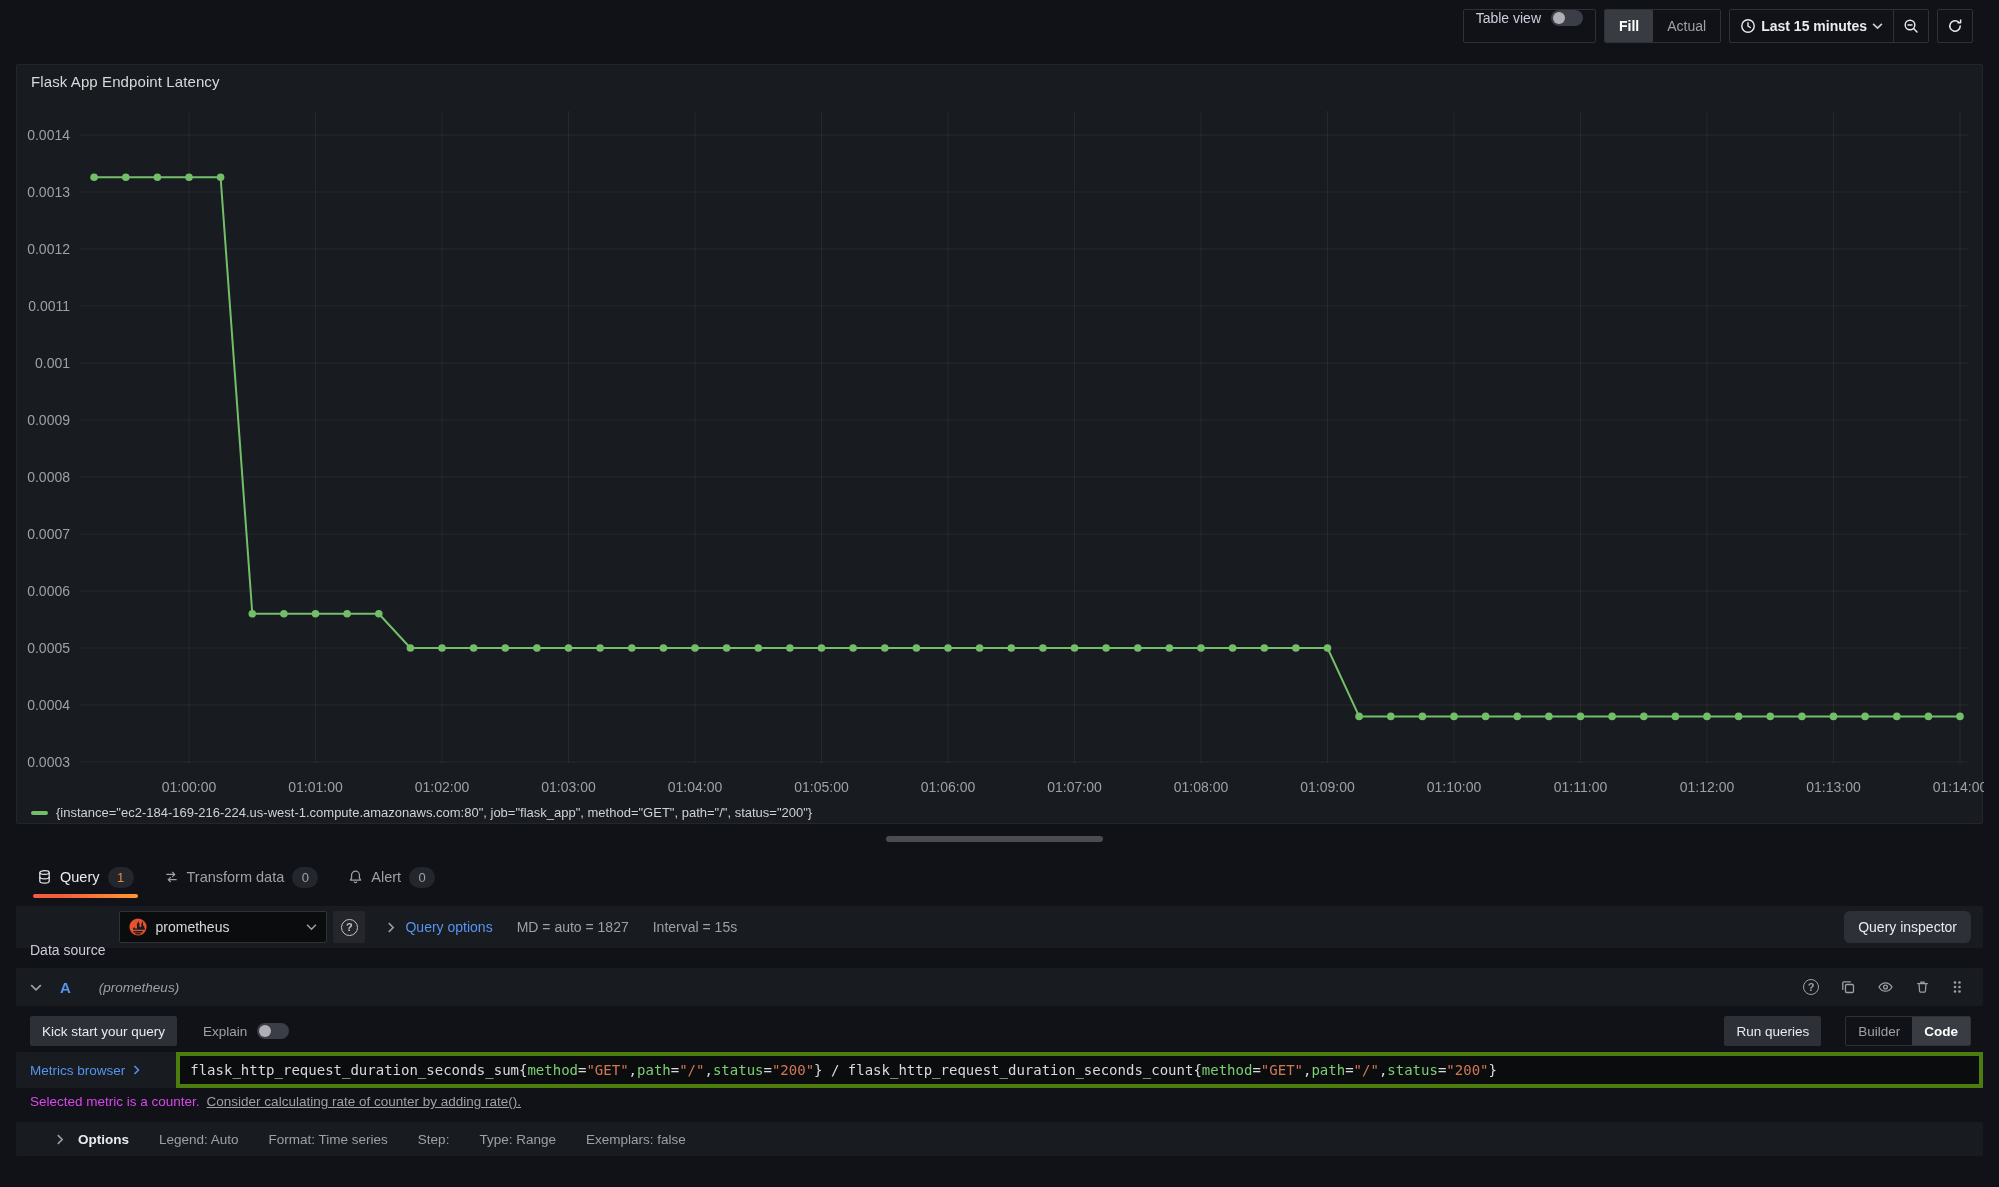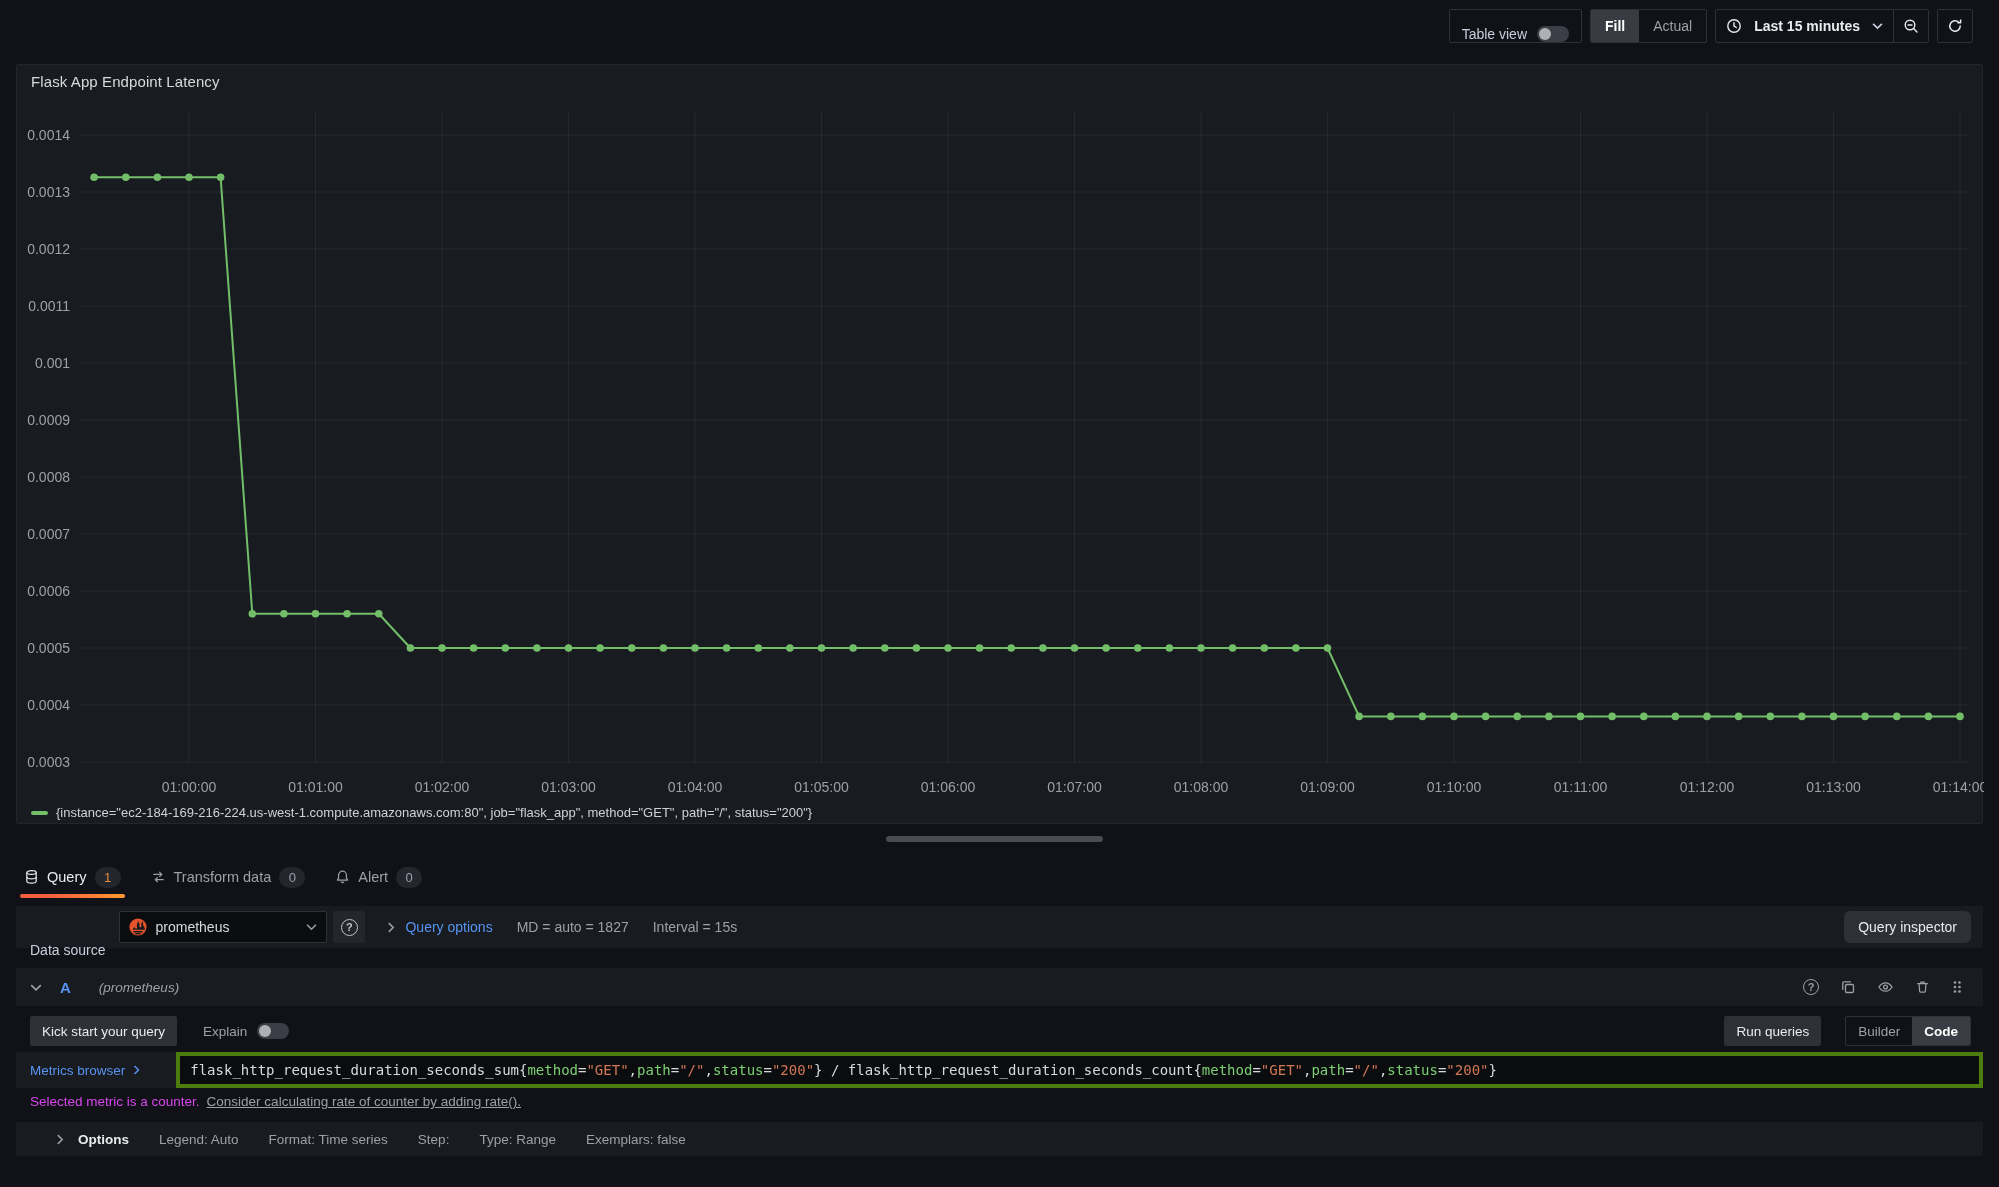--- a/index.html
+++ b/index.html
@@ -2,47 +2,47 @@
 <html><head>
 <meta charset="utf-8">
 <style>
   * { box-sizing: border-box; margin: 0; padding: 0; }
   html,body { background:#111217; }
   body { font-family:"Liberation Sans","DejaVu Sans",sans-serif; color:#ccccdc; }
   #app { position:relative; width:1999px; height:1187px; background:#111217; overflow:hidden; }
 
   
   .toolbar { position:absolute; top:9px; right:26px; display:flex; gap:8px; align-items:center; height:34px; }
-  .tb-group { display:flex; align-items:flex-end; height:34px; border:1px solid #2c3235; border-radius:2px; background:#111217; }
+  .tb-group { display:flex; align-items:flex-start; height:34px; border:1px solid #2c3235; border-radius:2px; background:#111217; }
   .tb-tableview { padding:0 12px; gap:10px; }
   .tb-tableview .lbl { font-size:14px; color:#ccccdc; }
   .toggle { width:32px; height:16px; border-radius:9px; background:#3b3e46; position:relative; cursor:pointer; }
   .toggle .knob { position:absolute; left:2px; top:2px; width:12px; height:12px; border-radius:50%; background:#aeb0b6; }
   .seg { display:flex; align-items:center; height:100%; padding:0 14px; font-size:14px; color:#9da0a8; cursor:pointer; }
   .seg.sel { background:#383b42; color:#ffffff; font-weight:700; border-radius:1px; }
-  .tb-time { display:flex; align-items:center; height:100%; padding:0 10px; gap:12px; cursor:pointer;margin-top:24px; }
+  .tb-time { display:flex; align-items:center; height:100%; padding:0 10px; gap:5px; cursor:pointer; }
   .tb-time .txt { font-size:14px; font-weight:700; color:#eaebee; }
   .tb-div { width:1px; height:100%; background:#2c3235; }
   .icon-btn { display:flex; align-items:center; justify-content:center; width:34px; height:100%; cursor:pointer; }
   svg.ic { display:block; }
 
   
   .panel { position:absolute; left:16px; top:64px; width:1967px; height:760px; background:#181b1f; border:1px solid #22252b; border-radius:2px; }
   .panel-title { position:absolute; left:14px; top:8px; font-size:15px; font-weight:500; color:#d8d9da; letter-spacing:.1px; }
   #chart-svg { position:absolute; left:0; top:28px; }
   #chart-svg text { font-family:"Liberation Sans","DejaVu Sans",sans-serif; }
   .legend-row { position:absolute; left:14px; top:740px; display:flex; align-items:center; gap:8px; cursor:pointer; }
   .legend-swatch { width:17px; height:4px; border-radius:2px; background:#73bf69; }
   .legend-text { font-size:13px; color:#d0d1d6; }
 
   
   .hscroll-thumb { position:absolute; left:886px; top:836px; width:217px; height:6px; border-radius:3px; background:#4a4c52; cursor:pointer; }
 
   
-  .tabs { position:absolute; left:24px; top:856px; height:42px; display:flex; gap:30px; align-items:center; }
+  .tabs { position:absolute; left:37px; top:856px; height:42px; display:flex; gap:30px; align-items:center; }
   .tab { position:relative; display:flex; align-items:center; gap:8px; height:100%; cursor:pointer; color:#9da0a8; font-size:14.5px; }
   .tab.active { color:#eaebee; font-weight:500; }
   .tab .badge { height:21px; min-width:26px; padding:0 9px; display:flex; align-items:center; justify-content:center; background:#24262d; border-radius:11px; font-size:13px; color:#9da0a8; }
   .tab.active .badge { color:#e8883f; }
   .tab .underline { position:absolute; left:-4px; right:-4px; bottom:0; height:4px; border-radius:2px; background:linear-gradient(90deg,#f55f3e 30%,#ff9830 99%); }
 
   
   .ds-row { position:absolute; left:16px; top:906px; width:1967px; height:42px; background:#181b1f; border-radius:2px; display:flex; align-items:center; padding:0 12px 0 14px; }
   .ds-label { font-size:14px; color:#ccccdc; margin-right:14px;margin-top:46px; }
   .ds-picker { width:208px; height:32px; background:#0b0c0e; border:1px solid #2c3235; border-radius:2px; display:flex; align-items:center; padding:0 9px; gap:8px; cursor:pointer; }

